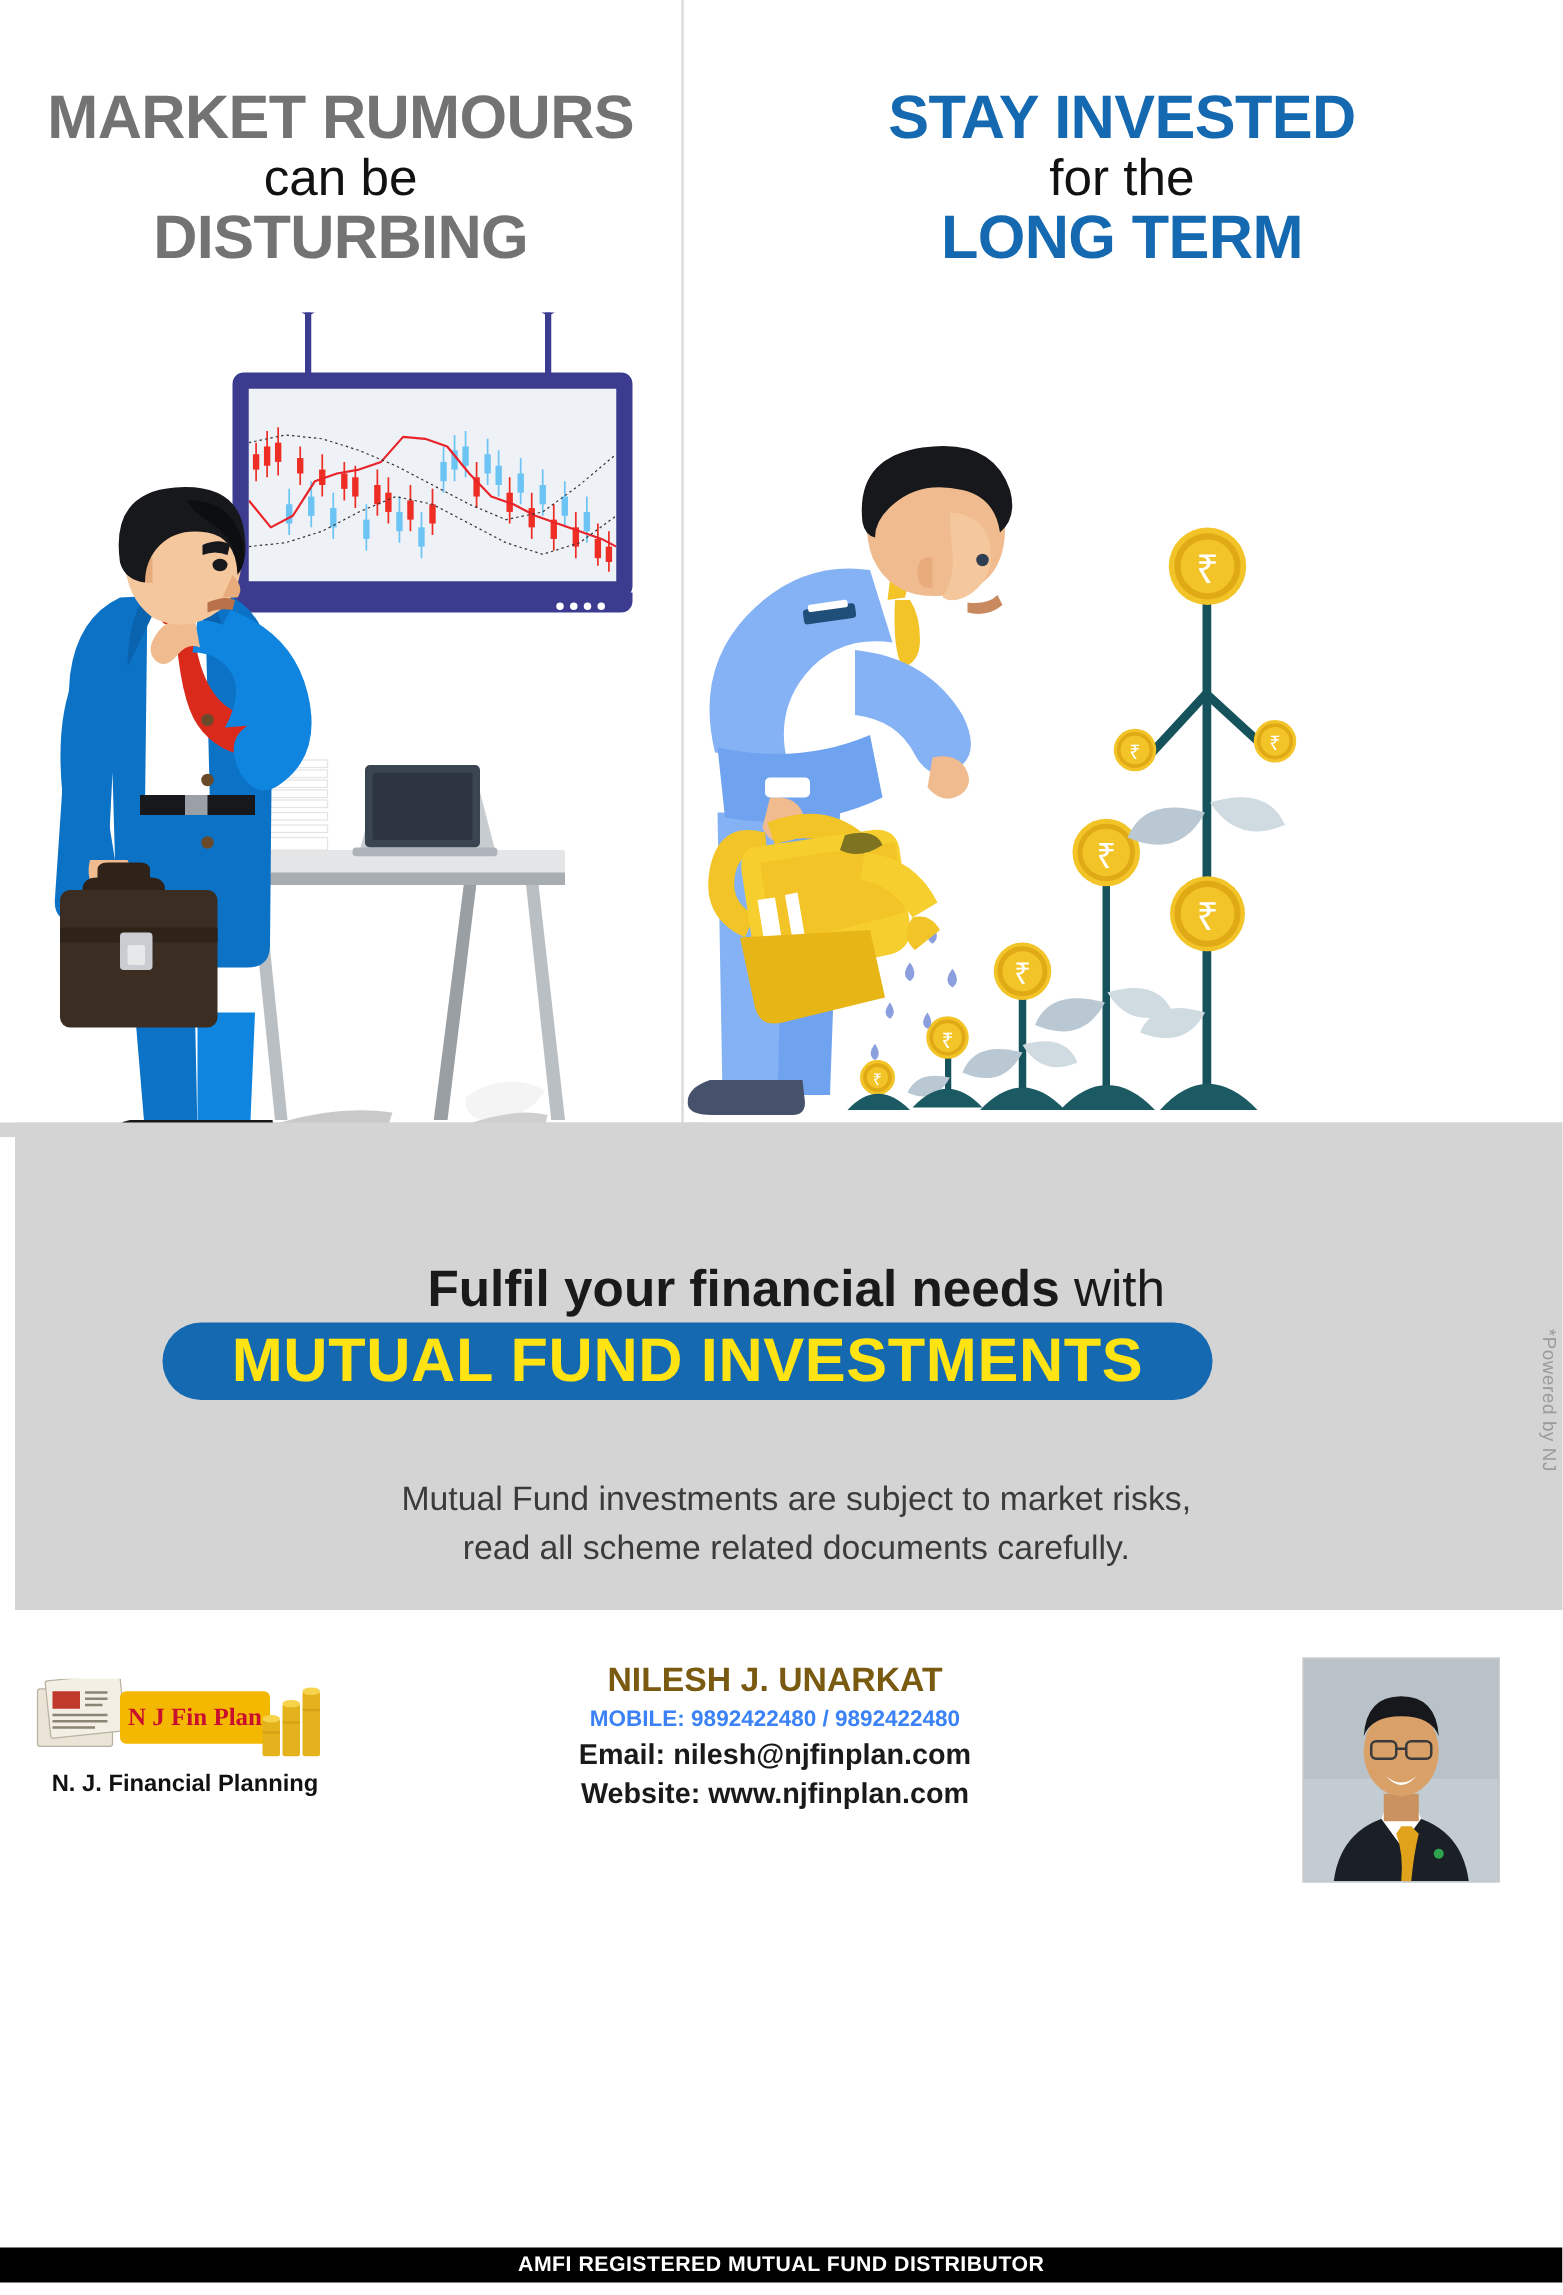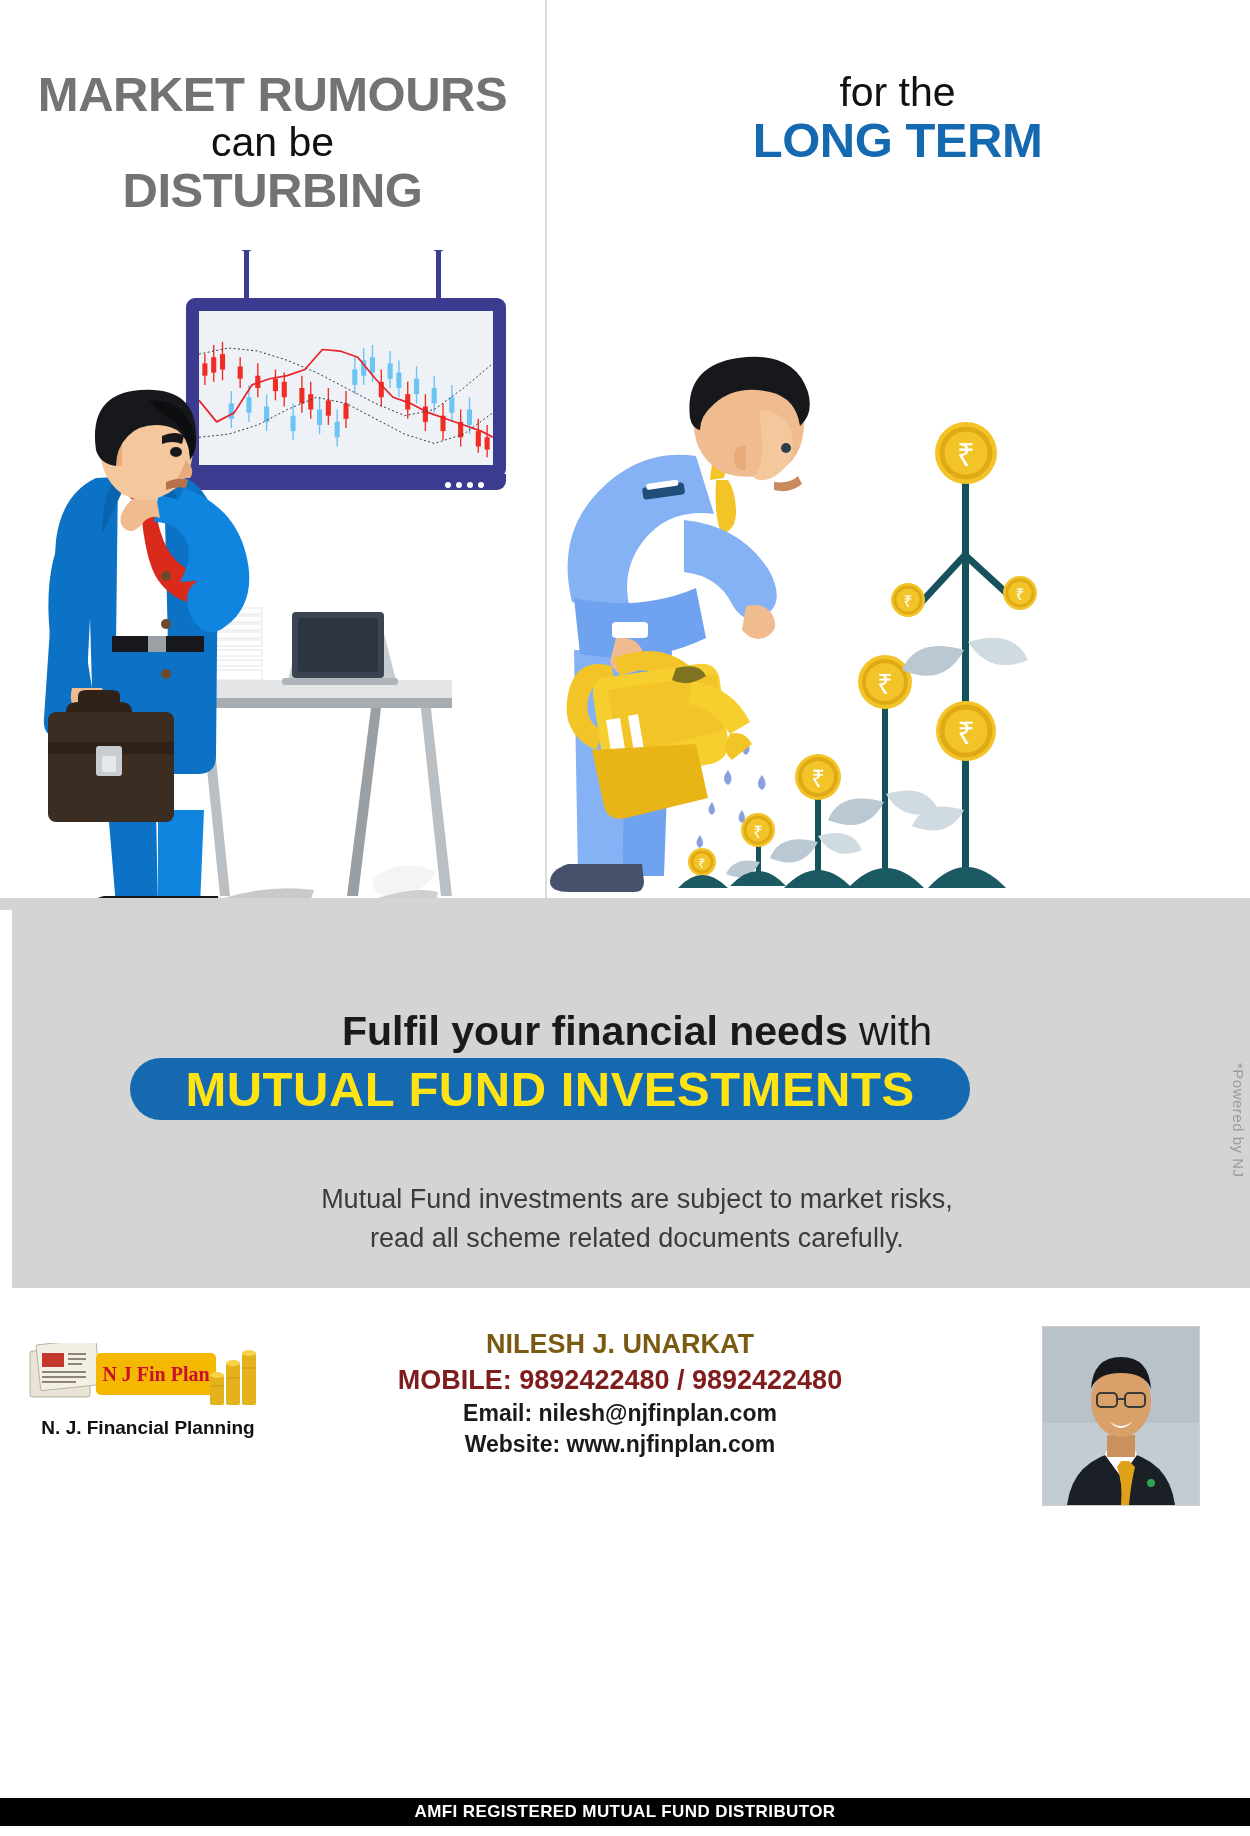--- a/index.html
+++ b/index.html
@@ -47,40 +47,41 @@
   .logo-box{position:absolute;left:18px;top:47px;width:260px;height:130px;}
   .logo-ribbon{position:absolute;left:78px;top:18px;width:120px;height:42px;background:#f5b800;border-radius:5px;display:flex;align-items:center;justify-content:center;}
   .logo-ribbon span{font-size:20px;font-weight:bold;color:#c8102e;font-family:"Liberation Serif",serif;}
   .logo-news{position:absolute;left:10px;top:8px;width:78px;height:62px;}
   .logo-coins{position:absolute;left:188px;top:6px;width:62px;height:66px;}
   .logo-caption{position:absolute;left:0;top:82px;width:260px;text-align:center;font-size:19px;font-weight:bold;color:#111;}
 
   .contact{position:absolute;left:300px;top:36px;width:640px;text-align:center;}
   .c-firm{font-size:33px;font-weight:bold;color:#ec1c24;letter-spacing:0.5px;font-family:"Liberation Sans Narrow","Liberation Sans",sans-serif;}
   .c-name{font-size:27px;font-weight:bold;color:#7a5a10;margin-top:5px;}
-  .c-mobile{font-size:27px;font-weight:bold;color:#7f1d1d;margin-top:5px;}
+  .c-mobile{font-size:18px;font-weight:bold;color:#3b82f6;margin-top:5px;}
   .c-email,.c-web{font-size:23px;color:#1a1a1a;margin-top:4px;font-weight:bold;}
 
   .photo{position:absolute;right:50px;top:38px;width:156px;height:178px;border:1px solid #cfcfcf;overflow:hidden;background:#b9c3c9;}
 
   .strip{position:absolute;left:0;top:1798px;width:1250px;height:28px;background:#000;display:flex;align-items:center;justify-content:center;}
   .strip span{color:#fff;font-size:17px;letter-spacing:0.4px;font-weight:bold;}
 </style>
 </head>
 <body>
 
 <div id="poster">
 
   <div class="headline-area">
     <div class="hl-col hl-left">
       <div class="hl-big red">MARKET RUMOURS</div>
       <div class="hl-mid">can be</div>
       <div class="hl-big2 red">DISTURBING</div>
     </div>
     <div class="hl-col hl-right">
+      <div class="hl-big blue">STAY INVESTED</div>
       <div class="hl-mid">for the</div>
       <div class="hl-big2 blue">LONG TERM</div>
     </div>
   </div>
   <div class="divider-v"></div>
 
   <div class="scene">
 
     <div class="tv-wrap">
       <div class="hanger h1"></div>

